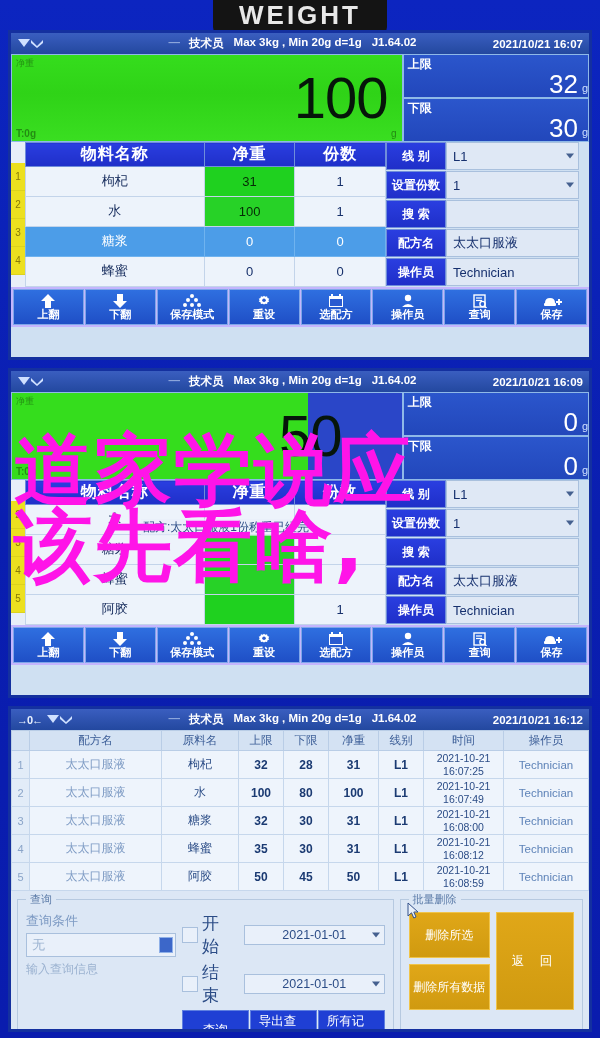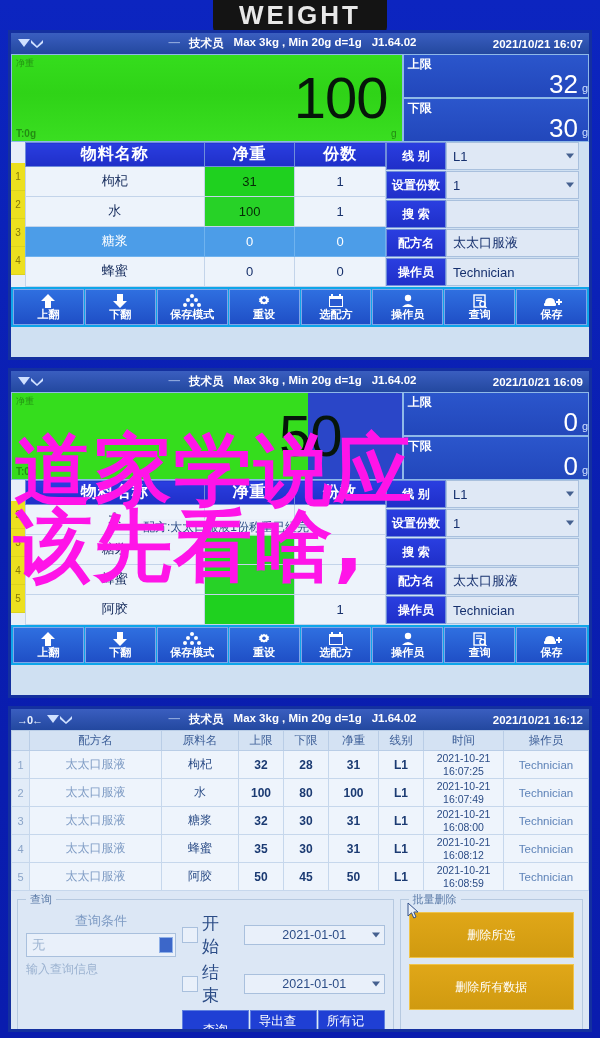--- a/index.html
+++ b/index.html
@@ -85,21 +85,21 @@
   .fvalue {
     flex: 1; background: #dfe8f5; border: 1px solid #a9c0dd;
     display: flex; align-items: center; padding-left: 6px;
     font-size: 13px; color: #16306e; position: relative;
   }
   .fvalue.cn { font-size: 13px; }
   .caret { position:absolute; right: 4px; top: 50%; transform: translateY(-50%);
            border-left:4px solid transparent; border-right:4px solid transparent; border-top:5px solid #45608f; }
 
   
-  .toolbar { display: flex; background: #0ea5e9; padding: 2px 2px; gap: 1px; height: 40px; }
+  .toolbar { display: flex; background: #c4b5fd; padding: 2px 2px; gap: 1px; height: 40px; }
   .tbtn {
     flex: 1; background: linear-gradient(180deg,#2f6fe0 0%,#1f4fc6 100%);
     border: 1px solid #7fa6e8; color: #fff;
     display: flex; flex-direction: column; align-items: center; justify-content: center;
     font-size: 11px; font-weight: bold; gap: 1px;
   }
   .tbtn svg { display:block; }
   .tbtn-label { line-height: 1; }
 
   
@@ -122,21 +122,21 @@
   .bottomarea { display: flex; padding: 8px 6px 6px 6px; background: #dce7f5; gap: 6px; }
   .fieldset {
     position: relative; border: 1px solid #b6c9e0; padding: 12px 8px 8px 8px;
   }
   .legend {
     position: absolute; top: -8px; left: 8px; background: #dce7f5;
     padding: 0 4px; font-size: 11px; color: #5b7ba8;
   }
   .qleft { flex: 1 1 auto; display: flex; gap: 6px; }
   .qcol1 { width: 150px; }
-  .qlabel { font-size: 13px; color: #7e9bc4; margin-bottom: 3px; text-align: center; }
+  .qlabel { font-size: 13px; color: #7e9bc4; margin-bottom: 3px; }
   .qinput {
     height: 24px; background: #e9f0fa; border: 1px solid #a9c0dd;
     display:flex; align-items:center; padding-left: 5px; font-size: 13px; color: #9bb2d0;
     position: relative;
   }
   .qinput .btnsq { position:absolute; right:2px; top:3px; width:14px; height:16px; background:#3c67c9; border:1px solid #8fb0e8; }
   .qhint { font-size: 12px; color: #9bb2d0; margin-top: 4px; }
   .qcol2 { flex:1; }
   .daterow { display:flex; align-items:center; gap: 4px; margin-bottom: 3px; }
   .chk { width: 16px; height: 16px; background:#e9f0fa; border:1px solid #a9c0dd; }
@@ -736,20 +736,23 @@
           <span class="cursor" style="left:6px;top:2px;">
             <svg width="14" height="18" viewBox="0 0 14 18">
                 <path d="M1 1 L1 14 L4.5 10.8 L6.8 16 L9 15 L6.8 10 L11 10 Z" fill="#e9f0fa" stroke="#33508a" stroke-width="1"></path>
               </svg>
           </span>
           <div class="delgrid">
             <div class="delcol">
               <div class="obtn">删除所选</div>
               <div class="obtn">删除所有数据</div>
             </div>
+            <div class="delcol" style="flex:0 0 78px;">
+              <div class="obtn big">返 回</div>
+            </div>
           </div>
         </div>
       </div>
 
     </div>
   </div>
 
 </div>
 
 </body></html>

